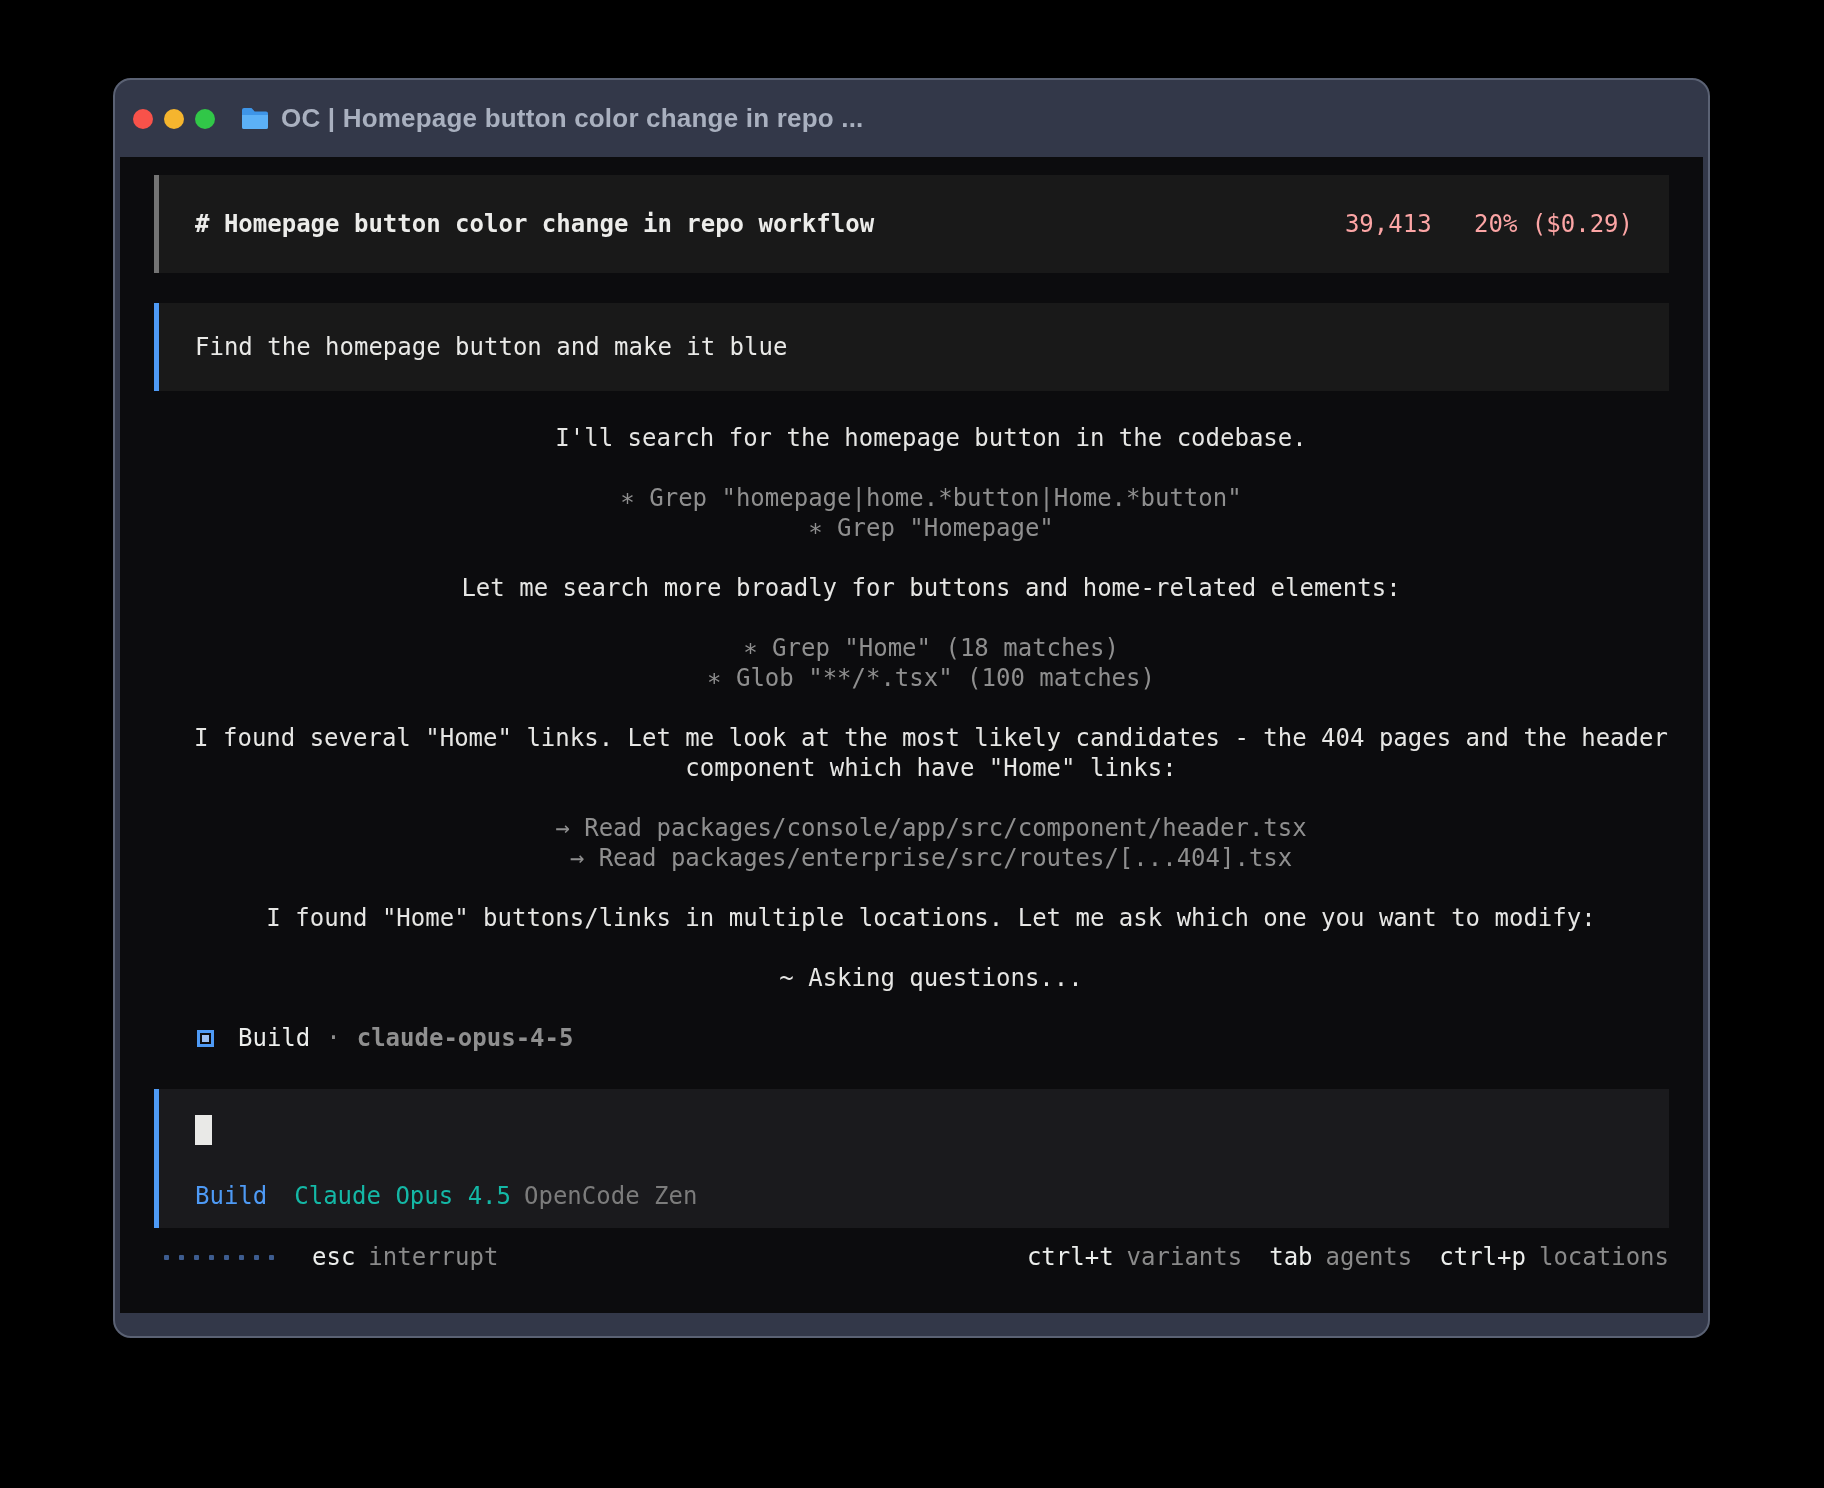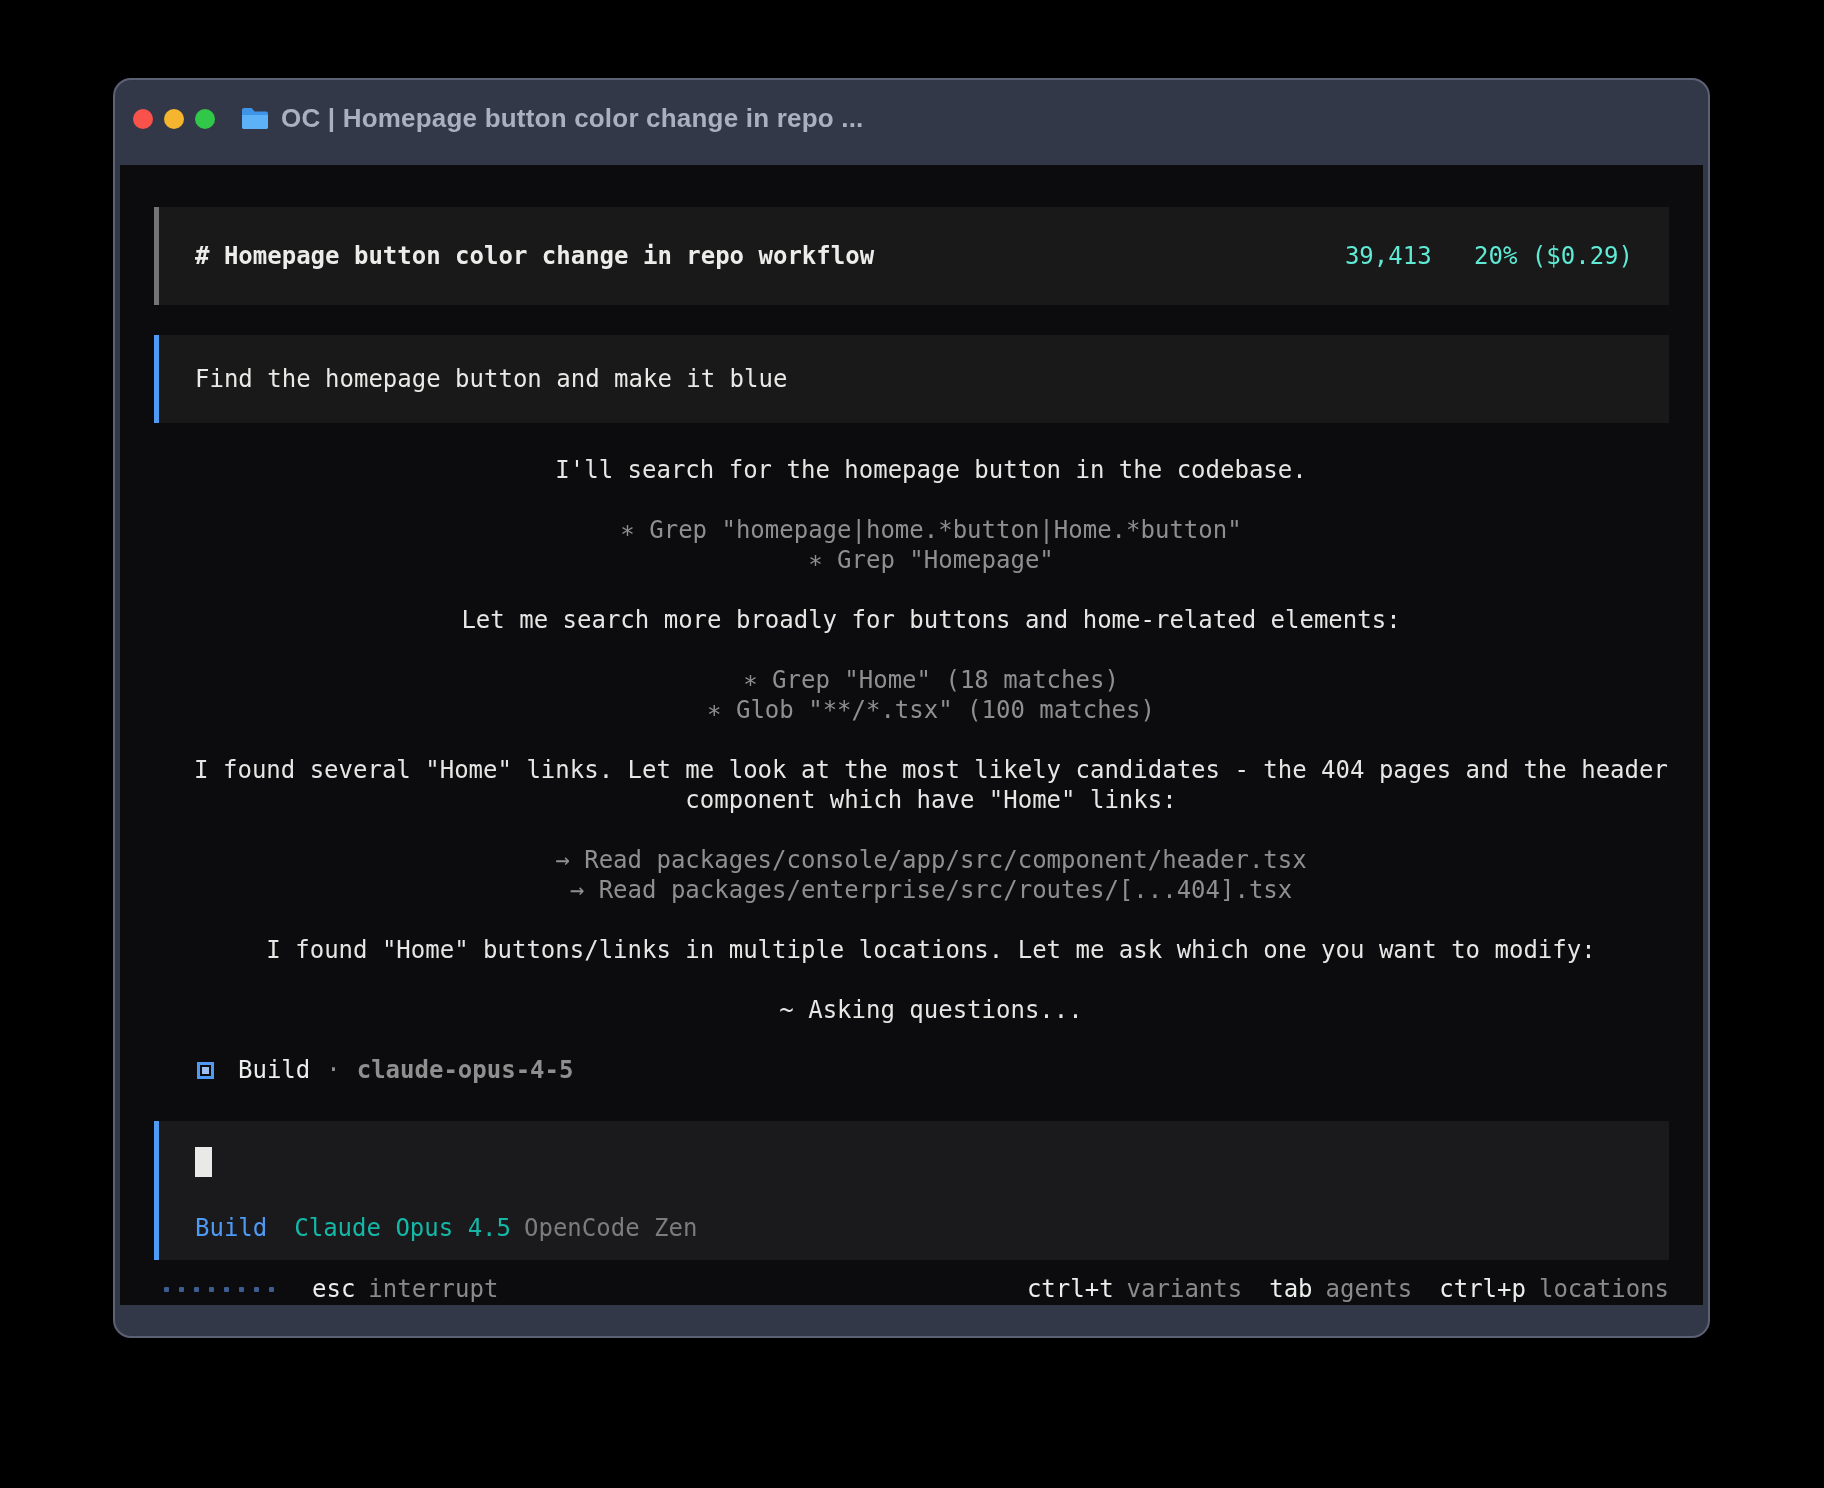--- a/index.html
+++ b/index.html
@@ -21,34 +21,34 @@
   .light.green  { background:#31c748; }
   .titlewrap { display:flex; align-items:center; gap:11px; margin-left:25px; overflow:hidden; }
   .foldericon { display:inline-flex; }
   .title {
     font-family:"Liberation Sans","DejaVu Sans",sans-serif; font-weight:bold;
     font-size:26px; color:#a9b0bf; white-space:nowrap; letter-spacing:0.2px;
   }
 
   
   .terminal {
-    flex:1 1 auto; margin:8px 5px; background:#0c0c0e;
-    padding:42px 34px 0 34px; overflow:hidden; position:relative;
+    flex:1 1 auto; margin:0 5px; background:#0c0c0e;
+    padding:18px 34px 0 34px; overflow:hidden; position:relative;
     font-size:24px; line-height:30px;
   }
   .window-footer { flex:0 0 auto; height:23px; }
 
   .block { border-left:5px solid #4e9af5; background:#191919; }
 
   .header-block {
     border-left-color:#747474; padding:34px 36px 34px 36px;
     display:flex; justify-content:space-between; align-items:center;
   }
   .htitle { color:#ececea; font-weight:bold; white-space:nowrap; }
-  .hstats { color:#5eead4; white-space:nowrap; }
+  .hstats { color:#fca5a5; white-space:nowrap; }
   .hstats .usage { margin-left:28px; }
 
   .user-block { margin-top:30px; padding:29px 36px; color:#e9e9e7; }
 
   
   .transcript { margin:32px 0 0 39px; max-width:1480px;text-align:center; }
   .transcript p, .transcript .t-line { white-space:pre-wrap; }
   .t-text { color:#e6e6e4; margin-bottom:30px; }
   .t-tool { color:#8f8f8f; margin-bottom:30px; }
 

